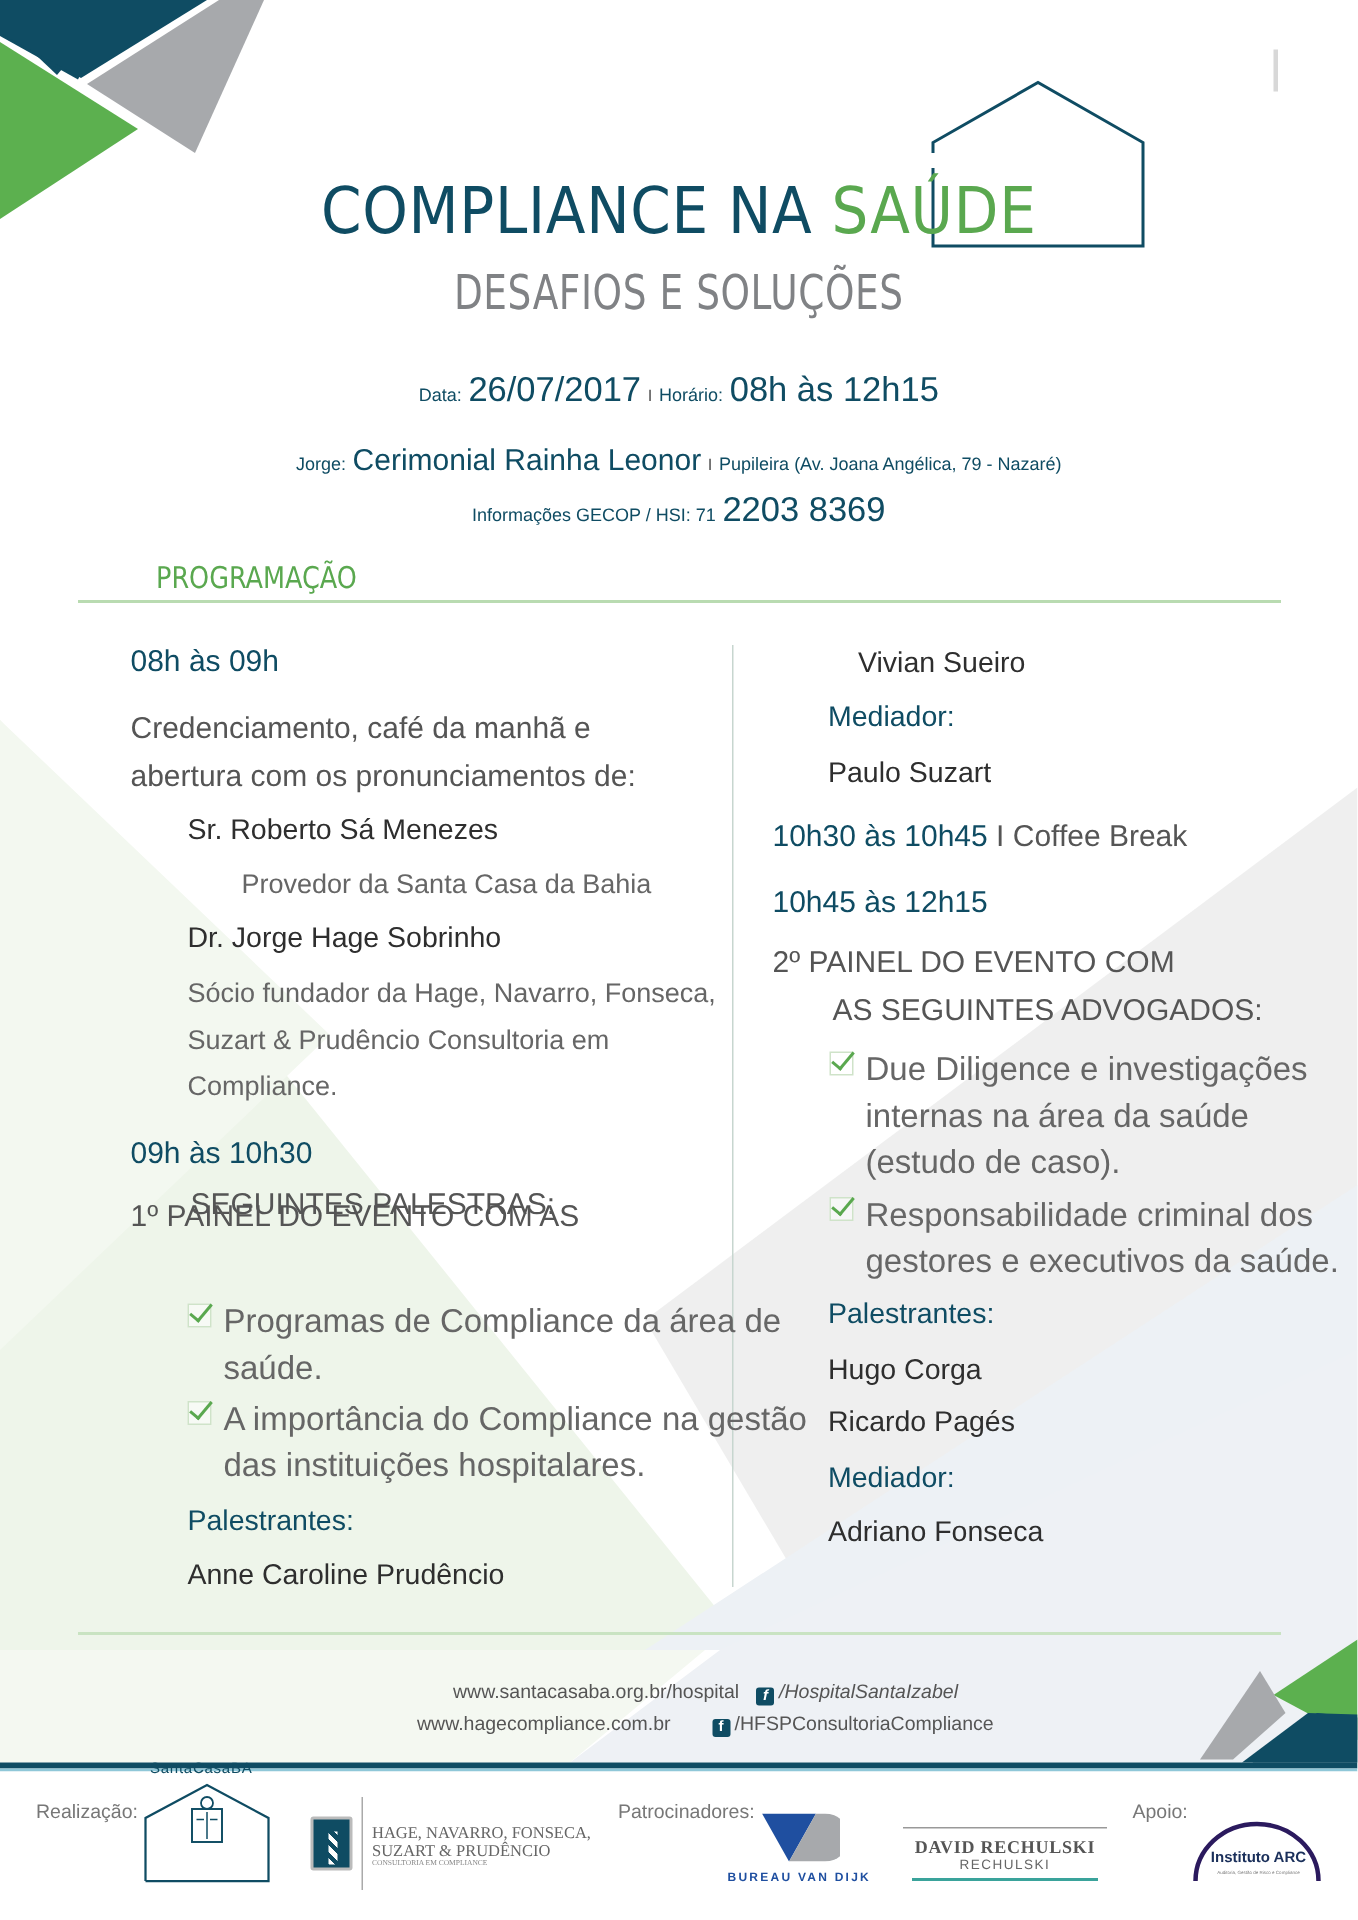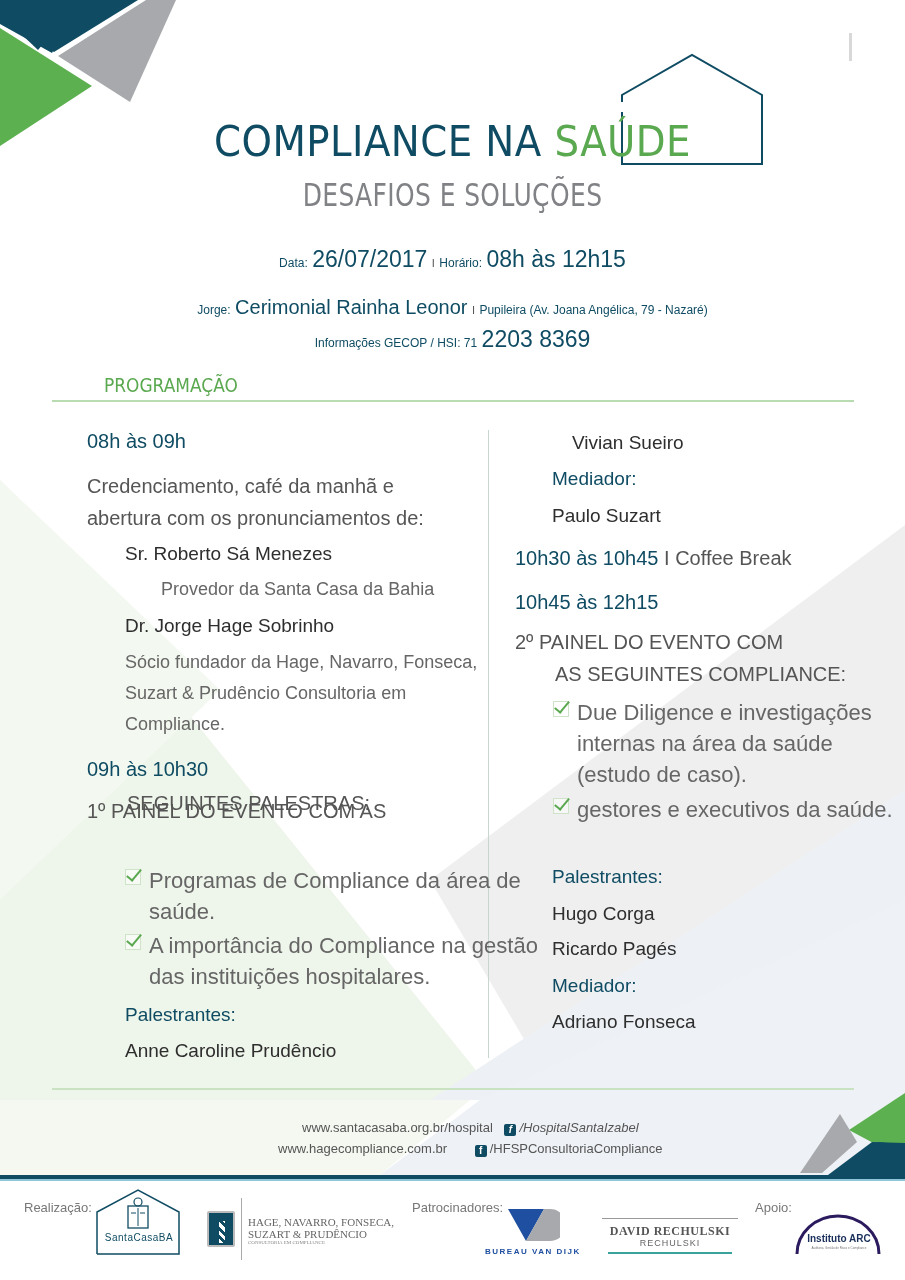--- a/index.html
+++ b/index.html
@@ -172,33 +172,34 @@
 <div class="abs t-name" style="left:552px; top:505px;">Paulo Suzart</div>
 
 <div class="abs" style="left:515px; top:547px; font-size:20px;">
   <span class="t-time">10h30 às 10h45</span>
   <span style="color:#555;">I</span>
   <span style="color:#555;">Coffee Break</span>
 </div>
 
 <div class="abs t-time" style="left:515px; top:591px;">10h45 às 12h15</div>
 <div class="abs t-panel" style="left:515px; top:631px;">2º PAINEL DO EVENTO COM</div>
-<div class="abs t-panel" style="left:555px; top:663px;">AS SEGUINTES COMPLIANCE:</div>
+<div class="abs t-panel" style="left:555px; top:663px;">AS SEGUINTES ADVOGADOS:</div>
 
 <div class="abs check-item" style="left:553px; top:697px;">
   <span class="check-box"></span>
   <div class="check-text">
     <div>Due Diligence e investigações</div>
     <div>internas na área da saúde</div>
     <div>(estudo de caso).</div>
   </div>
 </div>
 <div class="abs check-item" style="left:553px; top:794px;">
   <span class="check-box"></span>
   <div class="check-text">
+    <div>Responsabilidade criminal dos</div>
     <div>gestores e executivos da saúde.</div>
   </div>
 </div>
 <div class="abs t-label" style="left:552px; top:866px;">Palestrantes:</div>
 <div class="abs t-name" style="left:552px; top:903px;">Hugo Corga</div>
 <div class="abs t-name" style="left:552px; top:938px;">Ricardo Pagés</div>
 <div class="abs t-label" style="left:552px; top:975px;">Mediador:</div>
 <div class="abs t-name" style="left:552px; top:1011px;">Adriano Fonseca</div>
 
 <div class="abs rule-mid"></div>
@@ -219,21 +220,21 @@
 <div class="abs footer-label" style="left:24px; top:1200px;">Realização:</div>
 
 <svg class="abs" style="left:95px; top:1188px;" width="86" height="70" viewBox="0 0 86 70">
   <polyline points="2,66 2,24 43,2 84,24 84,66 2,66" fill="#fff" stroke="#0f4c63" stroke-width="1.5"></polyline>
   <rect x="33" y="18" width="20" height="22" fill="none" stroke="#0f4c63" stroke-width="1.3"></rect>
   <circle cx="43" cy="14" r="4" fill="none" stroke="#0f4c63" stroke-width="1.2"></circle>
   <line x1="43" y1="20" x2="43" y2="38" stroke="#0f4c63" stroke-width="1"></line>
   <line x1="36" y1="25" x2="41" y2="25" stroke="#0f4c63" stroke-width="1"></line>
   <line x1="45" y1="25" x2="50" y2="25" stroke="#0f4c63" stroke-width="1"></line>
 </svg>
-<div class="abs" style="left:100px; top:1232px; width:78px; text-align:center; font-size:10px; color:#0f4c63; letter-spacing:0.5px;">SantaCasaBA</div>
+<div class="abs" style="left:100px; top:1174px; width:78px; font-size:10px; color:#0f4c63; letter-spacing:0.5px;">SantaCasaBA</div>
 
 <div class="abs" style="left:207px; top:1211px; width:28px; height:36px; background:#0f4c63; border:2px solid #bbb; border-radius:2px;">
   <div style="position:absolute; left:10px; top:8px; width:6px; height:22px; background:repeating-linear-gradient(45deg,#fff 0 3px,#0f4c63 3px 6px);"></div>
 </div>
 <div class="abs" style="left:241px; top:1198px; width:1px; height:62px; background:#aaa;"></div>
 <div class="abs" style="left:248px; top:1216px; font-family:'Liberation Serif',serif; font-size:11px; color:#666; line-height:12px;">
   <div>HAGE, NAVARRO, FONSECA,</div>
   <div>SUZART &amp; PRUDÊNCIO</div>
   <div style="font-size:5px; color:#888; line-height:6px;">CONSULTORIA EM COMPLIANCE</div>
 </div>

